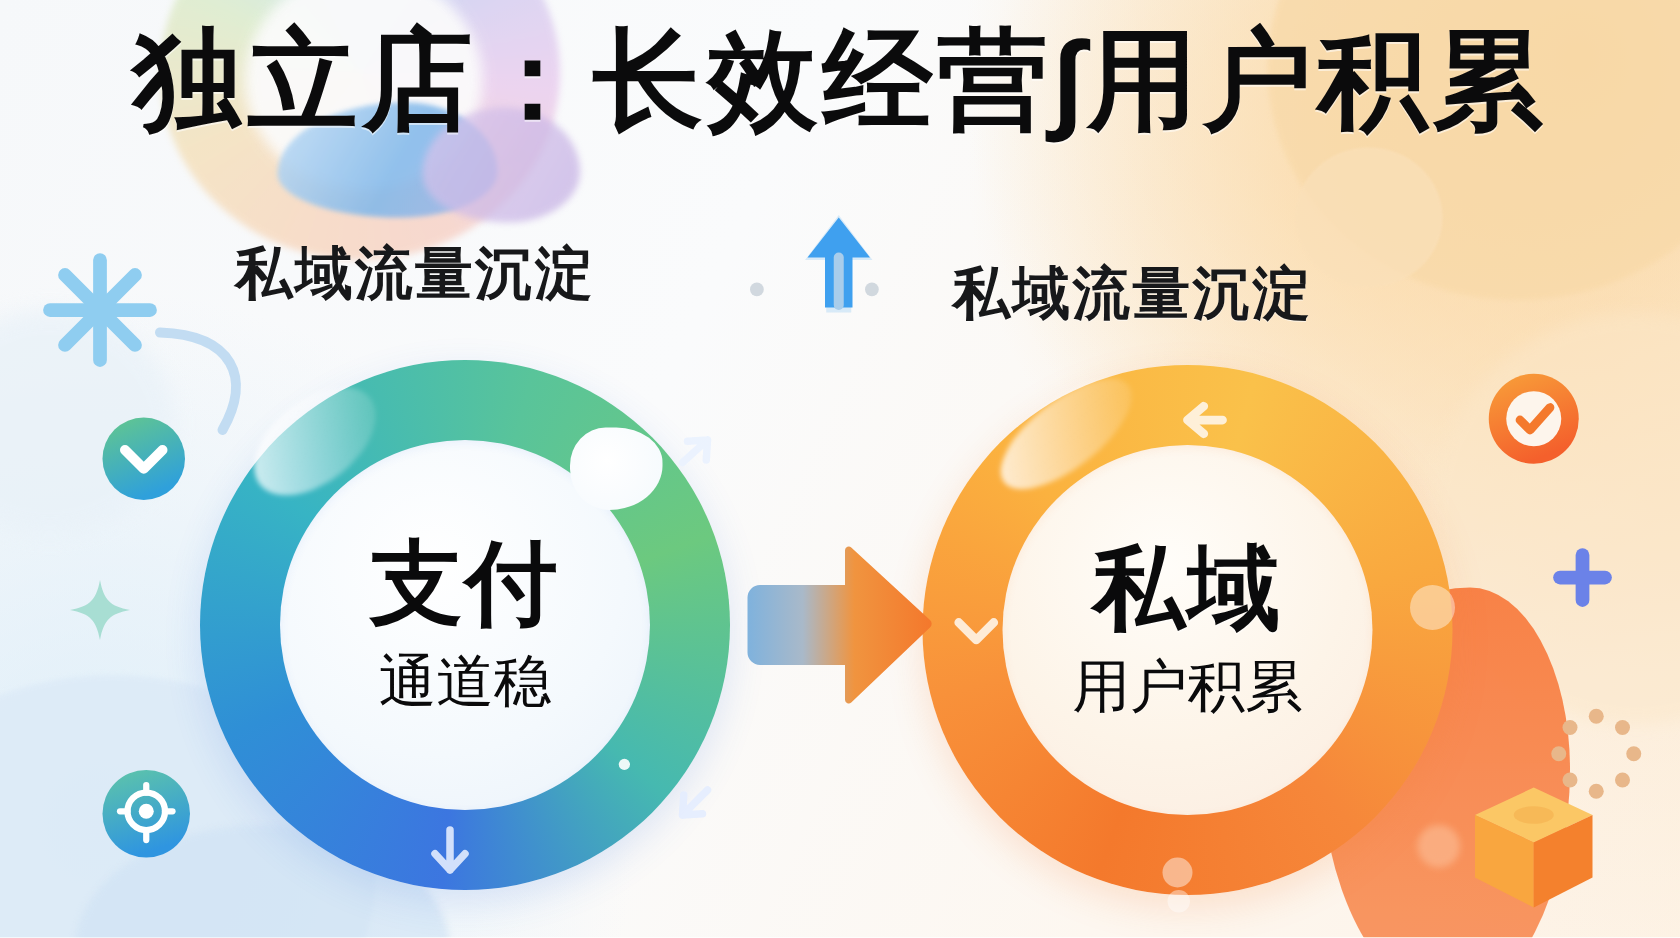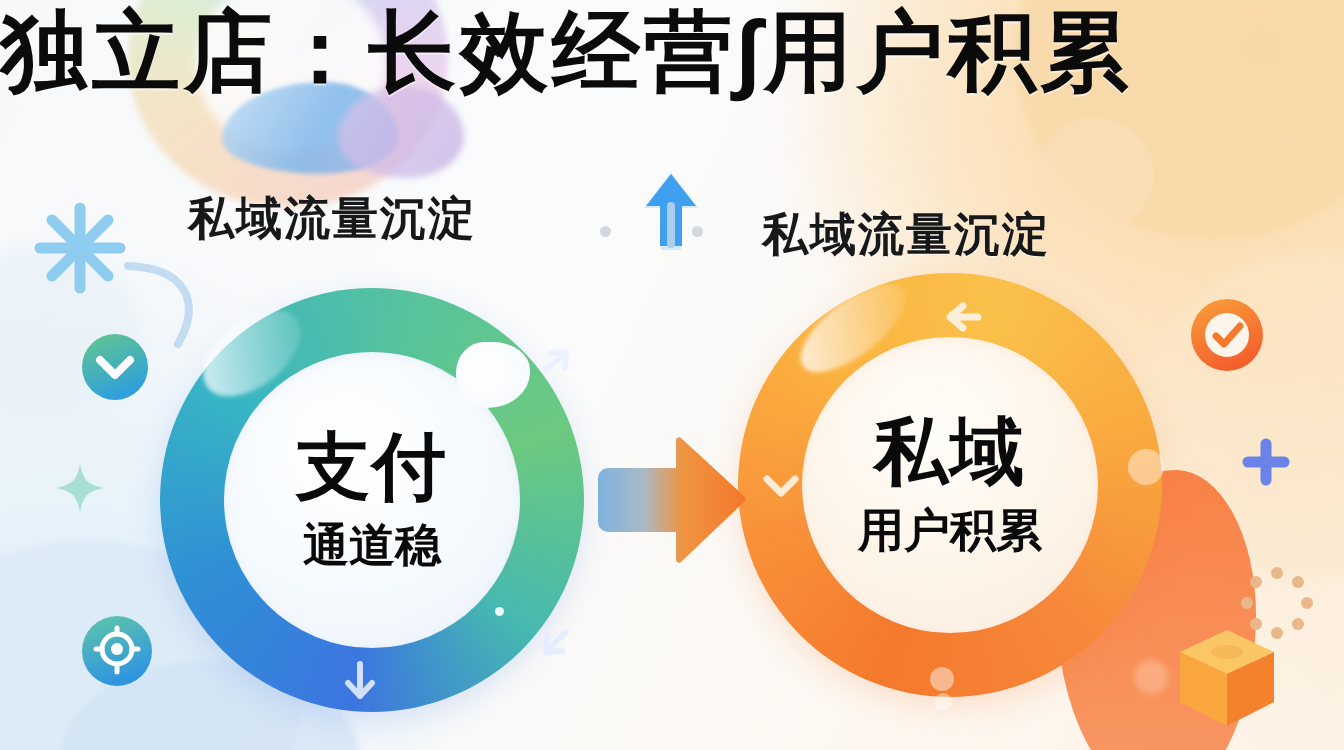--- a/index.html
+++ b/index.html
@@ -67,22 +67,22 @@
 
   .blob-orange-tail { right:88px; top:470px; width:200px; height:330px;
     background:linear-gradient(180deg,#f87a3c,#f8915a);
     border-radius:60% 40% 48% 52% / 40% 44% 56% 60%;
     opacity:.92; filter:blur(0.5px); }
   .blob-orange-tail-dot { right:176px; top:660px; width:34px; height:34px;
     background:#fbb68c; opacity:.75; filter:blur(3px); }
 
   
   .title-bar {
-    position:absolute; left:0; top:4px; width:1344px;
-    text-align:left; z-index:40;
+    position:absolute; left:0; top:16px; width:1344px;
+    text-align:center; z-index:40;
   }
   .title-text {
     display:inline-block;
     font-size:88px; font-weight:700; line-height:1.08;
     color:#0b0b0c; letter-spacing:4px;
     text-shadow:0 2px 0 rgba(255,255,255,.55);
     white-space:nowrap;
   }
 
   
@@ -99,21 +99,21 @@
   .up-arrow { position:absolute; left:632px; top:162px; z-index:38; }
   .dot-small { position:absolute; width:11px; height:11px; border-radius:50%;
                background:#c9d1d9; opacity:.85; z-index:36; }
   .dot-l { left:600px; top:226px; }
   .dot-r { left:692px; top:226px; }
 
   
   .ring-wrap { position:absolute; z-index:20; }
 
   .ring-left  { left:160px; top:288px; width:424px; height:424px; }
-  .ring-right { left:738px; top:273px; width:424px; height:424px; z-index:24; }
+  .ring-right { left:738px; top:292px; width:424px; height:424px; z-index:24; }
 
   .ring-outer {
     position:absolute; inset:0; border-radius:50%;
   }
   .ring-left .ring-outer {
     background:conic-gradient(from 185deg, #3c76e0 0deg, #2f8fd6 60deg,
                #37b4c4 120deg, #59c49a 190deg, #6cc97f 245deg,
                #46b9b0 305deg, #3c76e0 360deg);
     box-shadow:0 10px 30px rgba(60,118,224,.16);
   }
@@ -172,21 +172,21 @@
     transform:translateY(-50%);
     text-align:center; z-index:6; padding:0 26px;
   }
   .ct-big {
     font-size:74px; font-weight:800; color:#0a0a0b;
     line-height:1.02; letter-spacing:2px;
     text-shadow:0 2px 1px rgba(255,255,255,.6);
   }
   .ct-sub {
     margin-top:16px;
-    font-size:46px; font-weight:700; color:#0a0a0b;
+    font-size:46px; font-weight:400; color:#0a0a0b;
     line-height:1.1; letter-spacing:0px;
     text-shadow:0 1px 1px rgba(255,255,255,.6);
   }
 
   
   .center-arrow { position:absolute; left:592px; top:432px; z-index:30; }
 
   
   .deco { position:absolute; z-index:14; }
   .deco-asterisk { left:28px; top:196px; }

